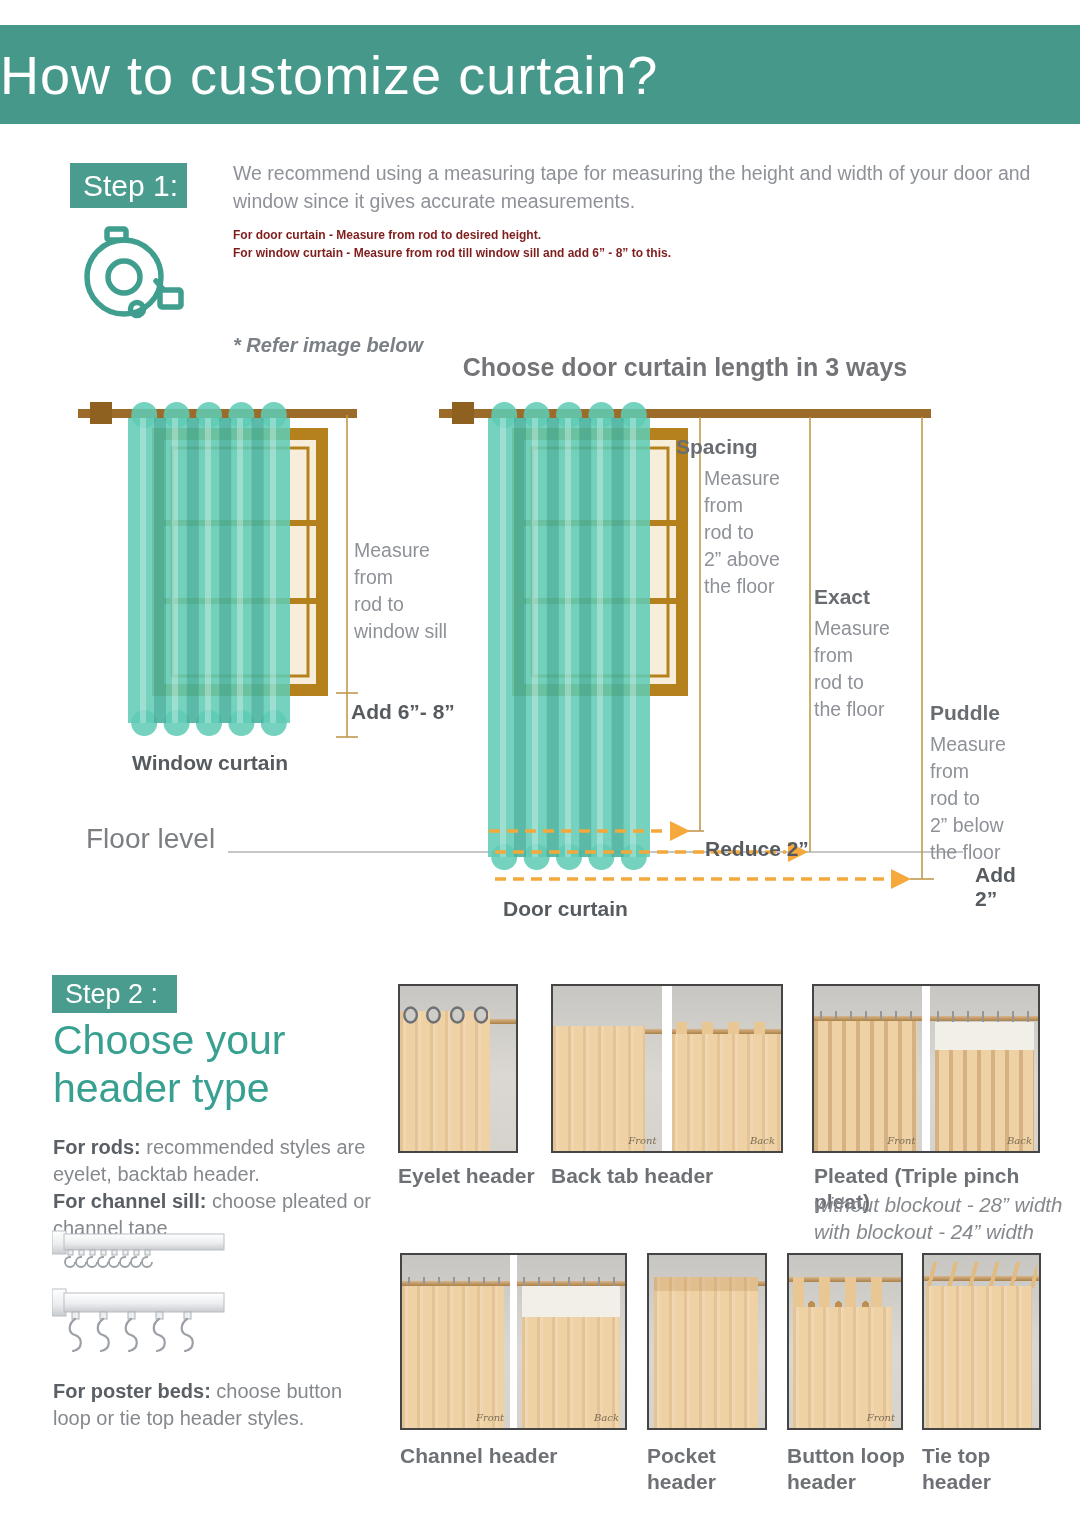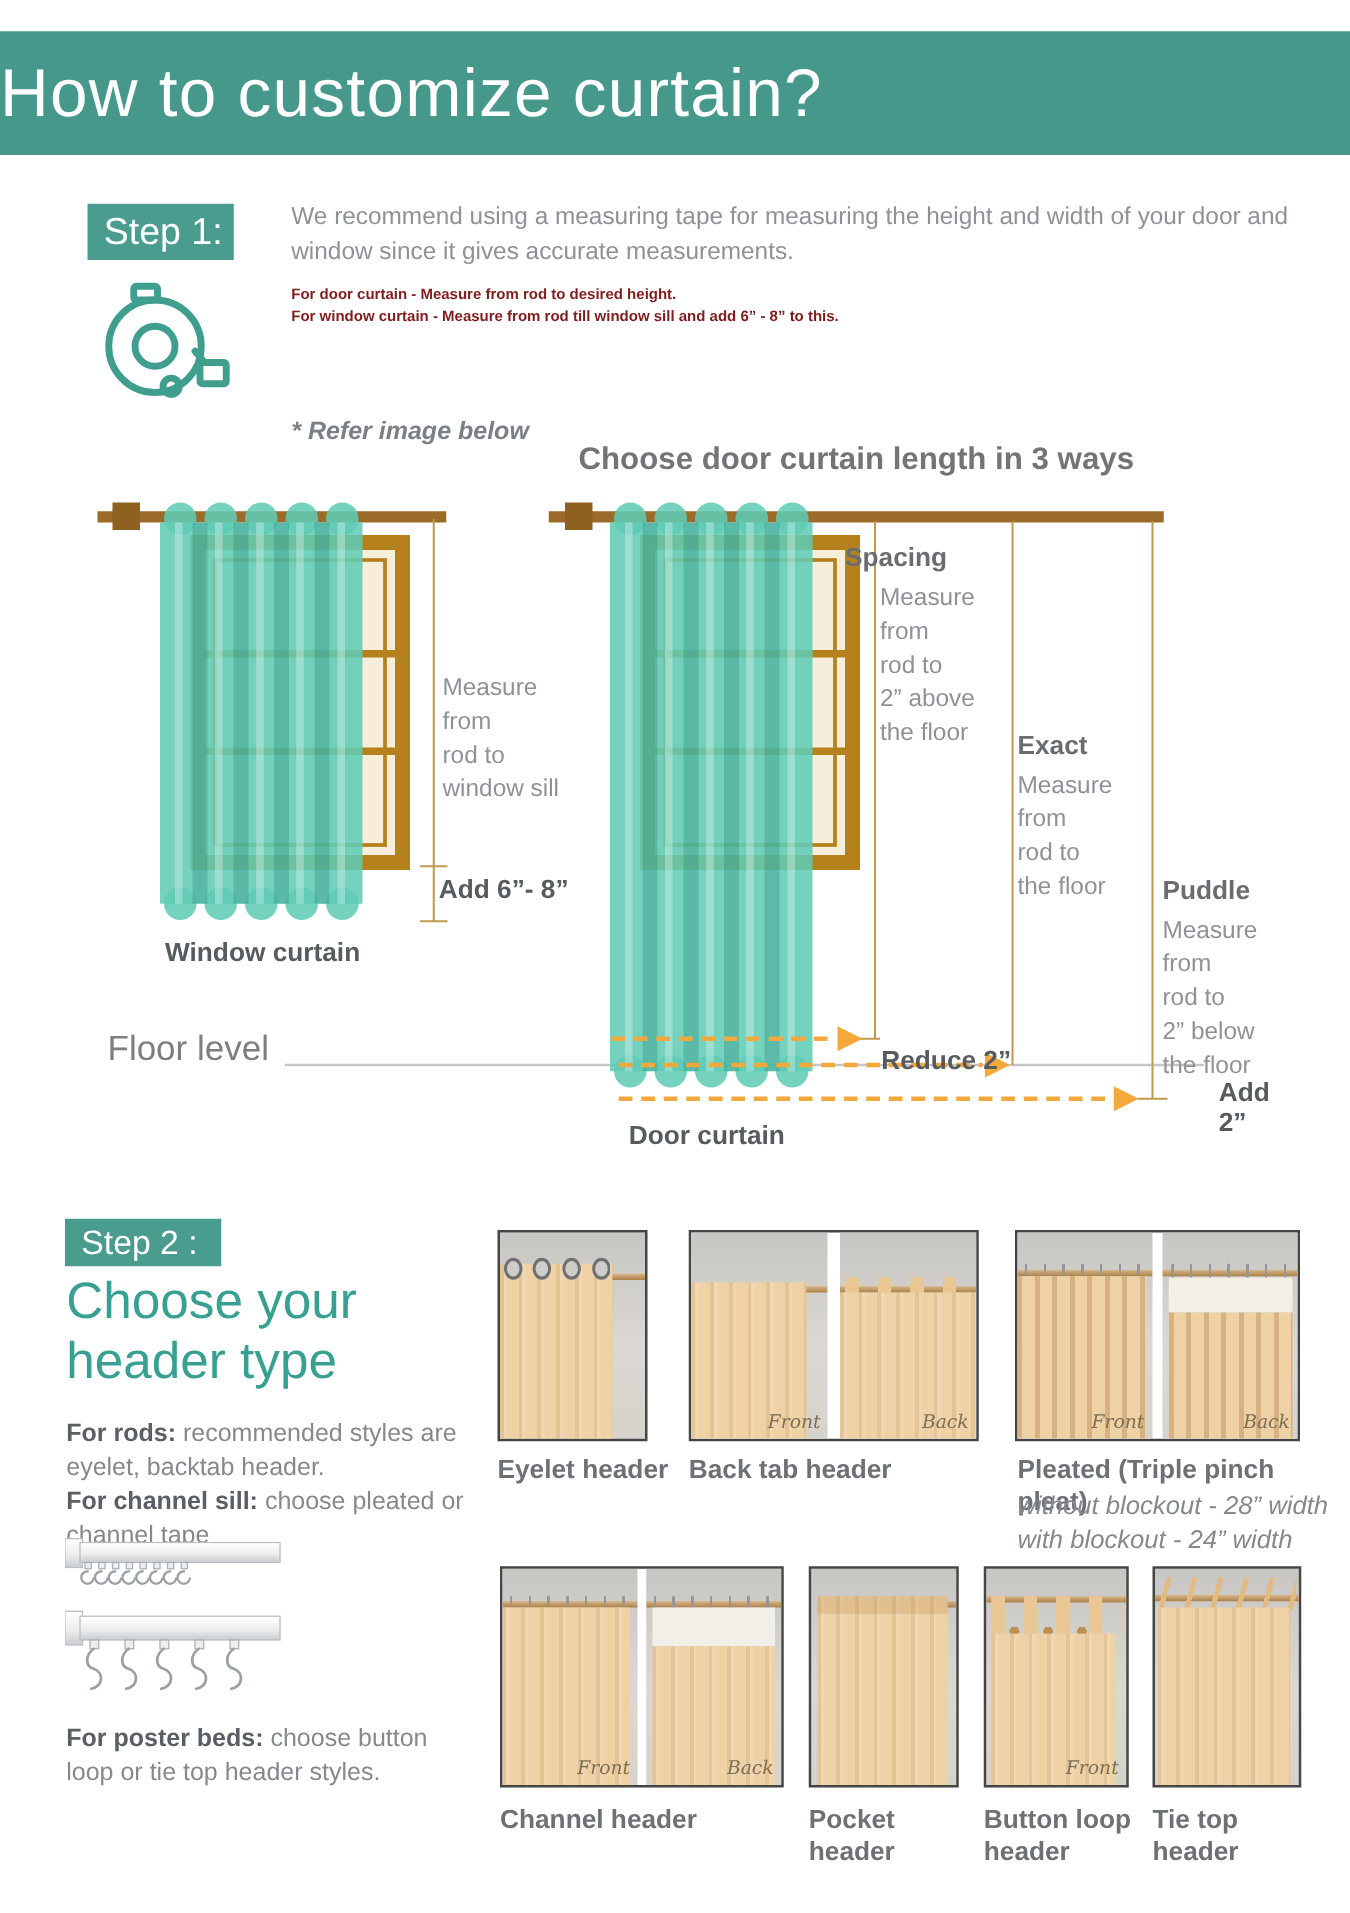--- a/index.html
+++ b/index.html
@@ -54,21 +54,21 @@
   .p-tabs{position:absolute;left:4%;right:4%;background:repeating-linear-gradient(90deg,#e9c795 0 11px,
            transparent 11px 26px);}
   .p-hookband{position:absolute;left:6%;right:6%;background:repeating-linear-gradient(90deg,#94969a 0 2px,
            transparent 2px 15px);}
   .p-blockout{position:absolute;left:0;right:0;background:#f2efe9;}
   .p-buttons{position:absolute;background-image:radial-gradient(circle 4px, #bf8f4f 92%, transparent 95%);
            background-size:27px 10px;background-repeat:repeat-x;}
   .p-ties{position:absolute;left:2%;right:2%;background:repeating-linear-gradient(105deg, transparent 0 7px,
            #e2bb82 7px 11px, transparent 11px 20px);}
   .script{position:absolute;bottom:5px;right:6px;font-family:"DejaVu Serif",serif;font-style:italic;
-           font-size:15px;color:#7d6e55;}
+           font-size:10px;color:#7d6e55;}
 </style>
 </head>
 <body>
 
 <div class="page">
 
   <div class="banner">
     <h1>How to customize curtain?</h1>
   </div>
 

